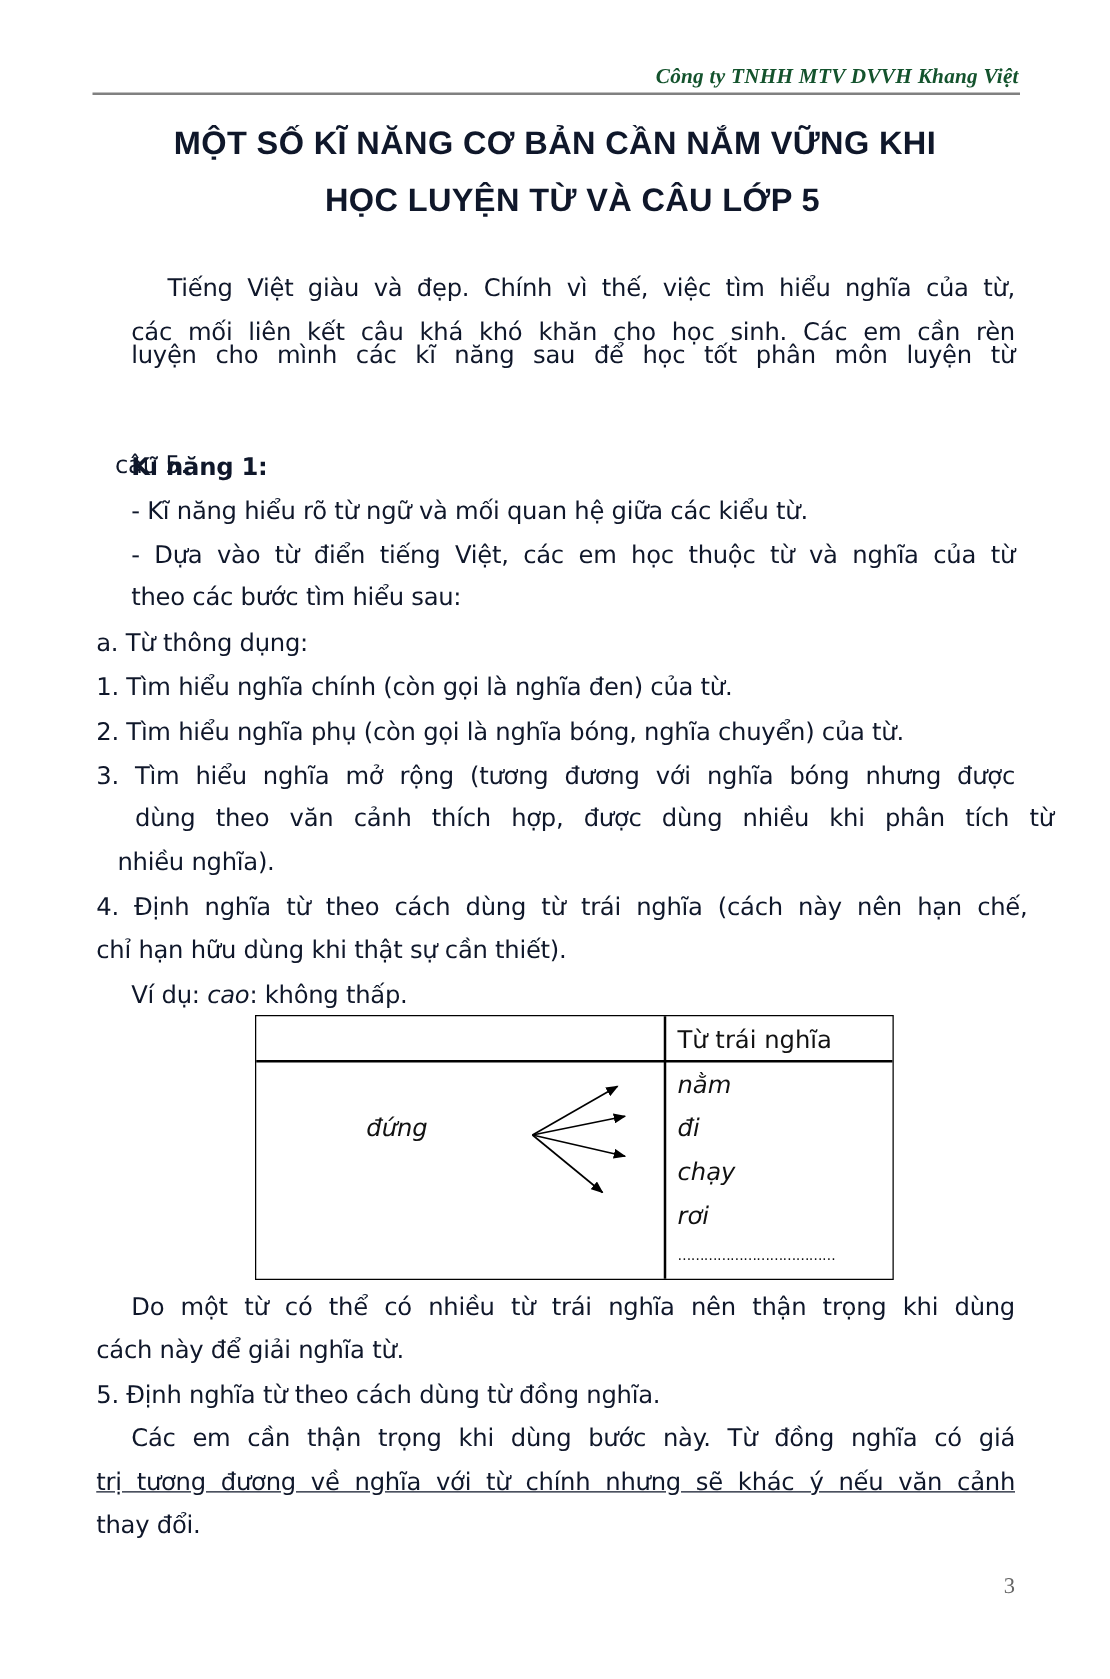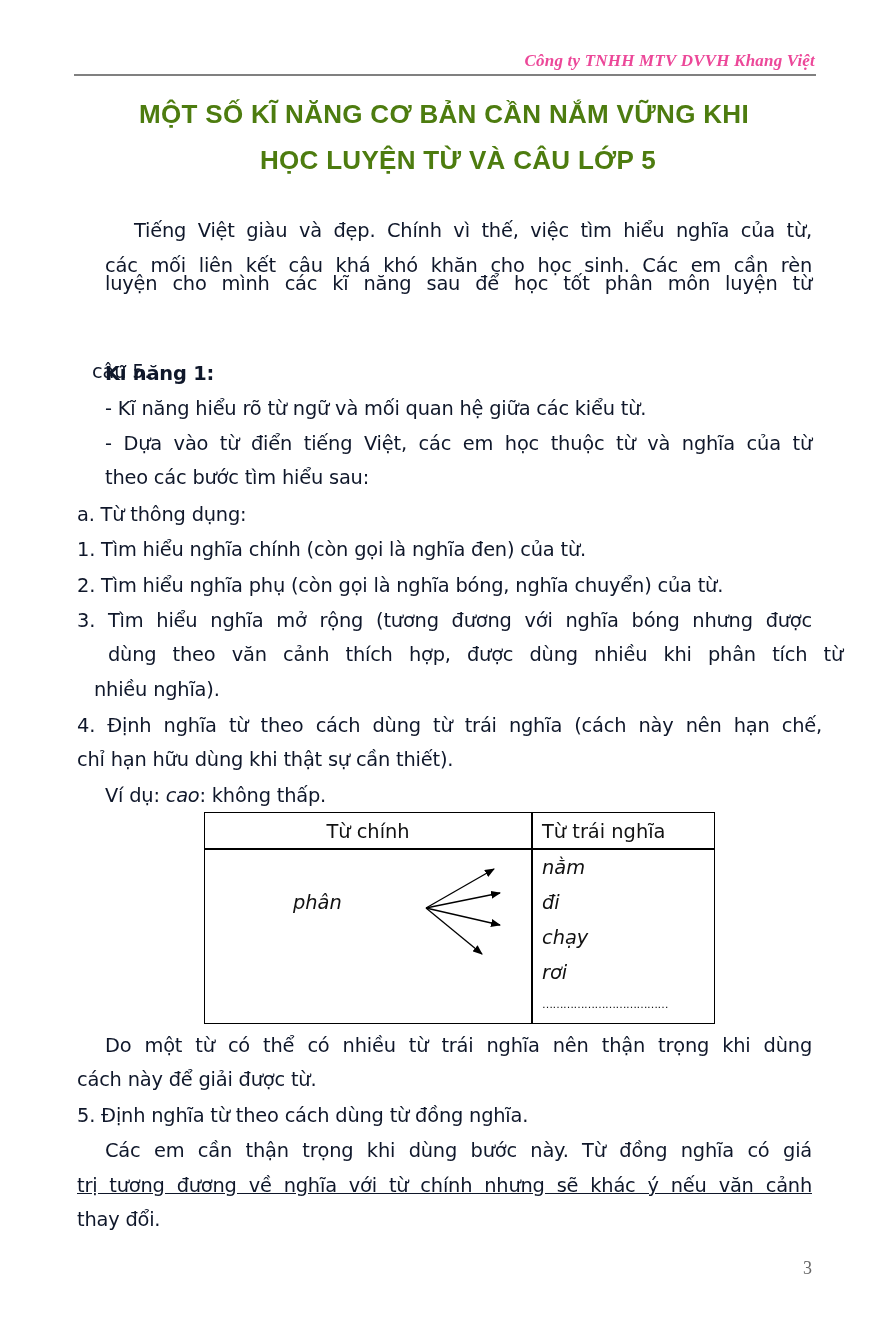--- a/index.html
+++ b/index.html
@@ -1,22 +1,22 @@
 <!DOCTYPE html>
 <html><head>
 <meta charset="utf-8">
 <style>
   html, body { margin: 0; padding: 0; background: #ffffff; }
   body { width: 888px; height: 1343px; position: relative; overflow: hidden;
          font-family: "DejaVu Sans", sans-serif; color: #111; }
   .header-text { position: absolute; right: 73px; top: 51px; font-family: "Liberation Serif", serif;
-         font-style: italic; font-weight: bold; font-size: 17px; color: #ec4899; letter-spacing: 0.2px; }
+         font-style: italic; font-weight: bold; font-size: 17px; color: #14532d; letter-spacing: 0.2px; }
   .header-rule { position: absolute; left: 74px; top: 74px; width: 742px; height: 2px; background: #808080; }
   .title { position: absolute; left: 0; width: 888px; text-align: center; font-family: "Liberation Sans", sans-serif;
-         font-weight: bold; font-size: 26px; letter-spacing: 0.3px; color: #4d7c0f; }
+         font-weight: bold; font-size: 26px; letter-spacing: 0.3px; color: #0f172a; }
   .t1 { top: 99px; }
   .t2 { top: 145px; left: 14px; }
   .line { position: absolute; font-size: 19.4px; white-space: nowrap; color: #0f172a; letter-spacing: -0.2px; }
   .just { text-align: justify; text-align-last: justify; white-space: normal; }
   .bold { font-weight: bold; }
   .it { font-style: italic; text-align: right; }
   .tbl { position: absolute; left: 204px; top: 812px; width: 511px; height: 212px; border: 1.5px solid #000; box-sizing: border-box; }
   .tbl .hdiv { position: absolute; left: 0; right: 0; top: 35px; height: 1.5px; background: #000; }
   .tbl .vdiv { position: absolute; left: 326px; top: 0; bottom: 0; width: 1.5px; background: #000; }
   .cell { position: absolute; font-size: 19.4px; }
@@ -50,41 +50,40 @@
 <div class="line just" style="left:77px; width:735px; top:643px;margin-left:31px;">dùng theo văn cảnh thích hợp, được dùng nhiều khi phân tích từ</div>
 <div class="line" style="left:94px; top:678px;">nhiều nghĩa).</div>
 <div class="line just" style="left:77px; width:745px; top:714px;">4. Định nghĩa từ theo cách dùng từ trái nghĩa (cách này nên hạn chế,</div>
 <div class="line" style="left:77px; top:748px;">chỉ hạn hữu dùng khi thật sự cần thiết).</div>
 
 <div class="line" style="left:105px; top:784px;"><span>Ví dụ: </span><span class="it">cao</span><span>: không thấp.</span></div>
 
 <div class="tbl">
   <div class="hdiv"></div>
   <div class="vdiv"></div>
-  <div class="cell" style="left:0; width:326px; top:7px; text-align:center;">Từ chính</div>
   <div class="cell" style="left:337px; top:7px;">Từ trái nghĩa</div>
-  <div class="cell it" style="left:88px; top:78px;">phân</div>
+  <div class="cell it" style="left:88px; top:78px;">đứng</div>
   <svg style="position:absolute; left:215px; top:50px;" width="90" height="100">
     <defs>
       <marker id="ah" markerWidth="10" markerHeight="8" refX="9" refY="4" orient="auto" markerUnits="userSpaceOnUse">
         <path d="M0,0 L10,4 L0,8 Z" fill="#000"></path>
       </marker>
     </defs>
     <line x1="6" y1="45" x2="74" y2="6" stroke="#000" stroke-width="1.3" marker-end="url(#ah)"></line>
     <line x1="6" y1="45" x2="80" y2="30" stroke="#000" stroke-width="1.3" marker-end="url(#ah)"></line>
     <line x1="6" y1="45" x2="80" y2="62" stroke="#000" stroke-width="1.3" marker-end="url(#ah)"></line>
     <line x1="6" y1="45" x2="62" y2="91" stroke="#000" stroke-width="1.3" marker-end="url(#ah)"></line>
   </svg>
   <div class="cell it" style="left:337px; top:43px;">nằm</div>
   <div class="cell it" style="left:337px; top:78px;">đi</div>
   <div class="cell it" style="left:337px; top:113px;">chạy</div>
   <div class="cell it" style="left:337px; top:148px;">rơi</div>
   <div class="cell" style="left:337px; top:185px; font-size:11px; letter-spacing:-0.5px;">………………………………</div>
 </div>
 
 <div class="line just" style="left:105px; width:707px; top:1034px;">Do một từ có thể có nhiều từ trái nghĩa nên thận trọng khi dùng</div>
-<div class="line" style="left:77px; top:1068px;">cách này để giải được từ.</div>
+<div class="line" style="left:77px; top:1068px;">cách này để giải nghĩa từ.</div>
 <div class="line" style="left:77px; top:1104px;">5. Định nghĩa từ theo cách dùng từ đồng nghĩa.</div>
 <div class="line just" style="left:105px; width:707px; top:1139px;">Các em cần thận trọng khi dùng bước này. Từ đồng nghĩa có giá</div>
 <div class="line just" style="left:77px; width:735px; top:1174px;text-decoration:underline;">trị tương đương về nghĩa với từ chính nhưng sẽ khác ý nếu văn cảnh</div>
 <div class="line" style="left:77px; top:1208px;">thay đổi.</div>
 
 <div class="page-num">3</div>
 
 </body></html>

